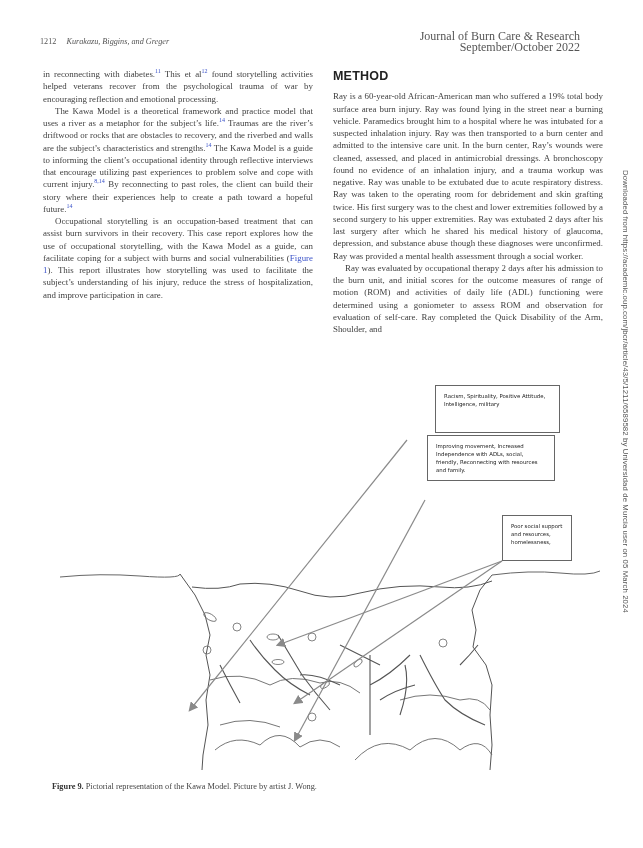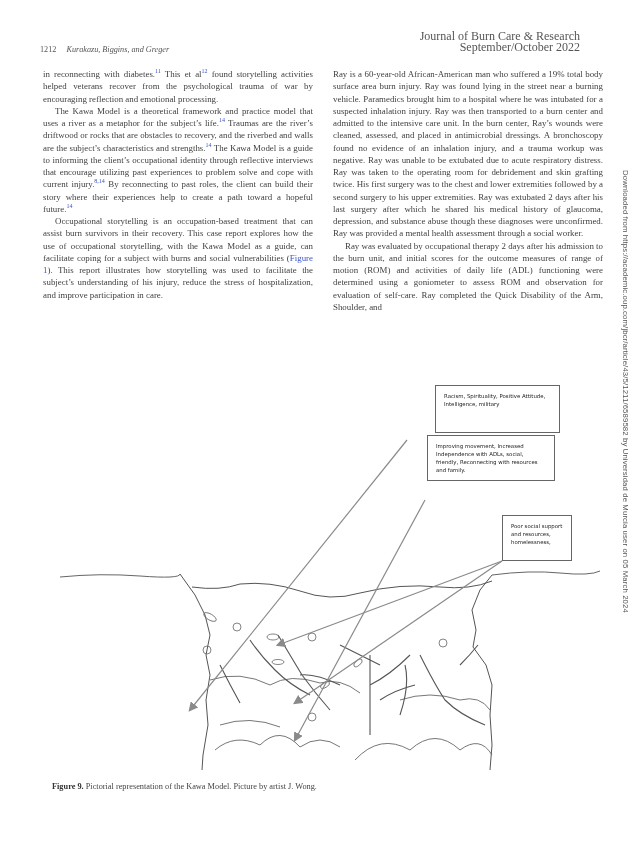--- a/index.html
+++ b/index.html
@@ -1,18 +1,18 @@
 <!DOCTYPE html>
 <html><head>
 <meta charset="utf-8">
 <style>
   html, body { margin: 0; padding: 0; background: #ffffff; }
   body { width: 643px; height: 848px; position: relative; overflow: hidden;
          font-family: "Liberation Serif", "DejaVu Serif", serif; color: #3a3a3a; }
-  .running-head-left { position: absolute; left: 40px; top: 45px; font-size: 8.2px; color: #555; }
+  .running-head-left { position: absolute; left: 40px; top: 37px; font-size: 8.2px; color: #555; }
   .running-head-left .pg { margin-right: 8px; }
   .running-head-left .auth { font-style: italic; }
   .running-head-right { position: absolute; right: 63px; top: 31px; text-align: right; font-size: 12px; line-height: 11px; color: #555; }
   .col { position: absolute; top: 68px; width: 270px; font-size: 8.9px; line-height: 12.25px; text-align: justify; color: #3f3f3f; }
   .col.left { left: 43px; }
   .col.right { left: 333px; width: 270px; }
   .col p { margin: 0; text-indent: 12px; hyphens: auto; }
   .col p.noindent { text-indent: 0; }
   .ref { color: #3b53c9; font-size: 6px; vertical-align: super; line-height: 0; }
   .link { color: #3b53c9; }
@@ -39,20 +39,21 @@
   <div>September/October 2022</div>
 </div>
 
 <div class="col left">
   <p class="noindent"><span>in reconnecting with diabetes.</span><a class="ref">11</a><span> This et al</span><a class="ref">12</a><span> found storytelling activities helped veterans recover from the psychological trauma of war by encouraging reflection and emotional processing.</span></p>
   <p><span>The Kawa Model is a theoretical framework and practice model that uses a river as a metaphor for the subject’s life.</span><a class="ref">14</a><span> Traumas are the river’s driftwood or rocks that are obstacles to recovery, and the riverbed and walls are the subject’s characteristics and strengths.</span><a class="ref">14</a><span> The Kawa Model is a guide to informing the client’s occupational identity through reflective interviews that encourage utilizing past experiences to problem solve and cope with current injury.</span><a class="ref">8,14</a><span> By reconnecting to past roles, the client can build their story where their experiences help to create a path toward a hopeful future.</span><a class="ref">14</a></p>
   <p><span>Occupational storytelling is an occupation-based treatment that can assist burn survivors in their recovery. This case report explores how the use of occupational storytelling, with the Kawa Model as a guide, can facilitate coping for a subject with burns and social vulnerabilities (</span><a class="link">Figure 1</a><span>). This report illustrates how storytelling was used to facilitate the subject’s understanding of his injury, reduce the stress of hospitalization, and improve participation in care.</span></p>
 </div>
 
 <div class="col right">
+  <div class="section-head">METHOD</div>
   <p class="noindent">Ray is a 60-year-old African-American man who suffered a 19% total body surface area burn injury. Ray was found lying in the street near a burning vehicle. Paramedics brought him to a hospital where he was intubated for a suspected inhalation injury. Ray was then transported to a burn center and admitted to the intensive care unit. In the burn center, Ray’s wounds were cleaned, assessed, and placed in antimicrobial dressings. A bronchoscopy found no evidence of an inhalation injury, and a trauma workup was negative. Ray was unable to be extubated due to acute respiratory distress. Ray was taken to the operating room for debridement and skin grafting twice. His first surgery was to the chest and lower extremities followed by a second surgery to his upper extremities. Ray was extubated 2 days after his last surgery after which he shared his medical history of glaucoma, depression, and substance abuse though these diagnoses were unconfirmed. Ray was provided a mental health assessment through a social worker.</p>
   <p>Ray was evaluated by occupational therapy 2 days after his admission to the burn unit, and initial scores for the outcome measures of range of motion (ROM) and activities of daily life (ADL) functioning were determined using a goniometer to assess ROM and observation for evaluation of self-care. Ray completed the Quick Disability of the Arm, Shoulder, and</p>
 </div>
 
 <div class="sidebar-note">
   <span>Downloaded from https://academic.oup.com/jbcr/article/43/5/1211/6589582 by Universidad de Murcia user on 05 March 2024</span>
 </div>
 
 <div class="figure">
   <svg width="560" height="420" viewBox="0 0 560 420">

